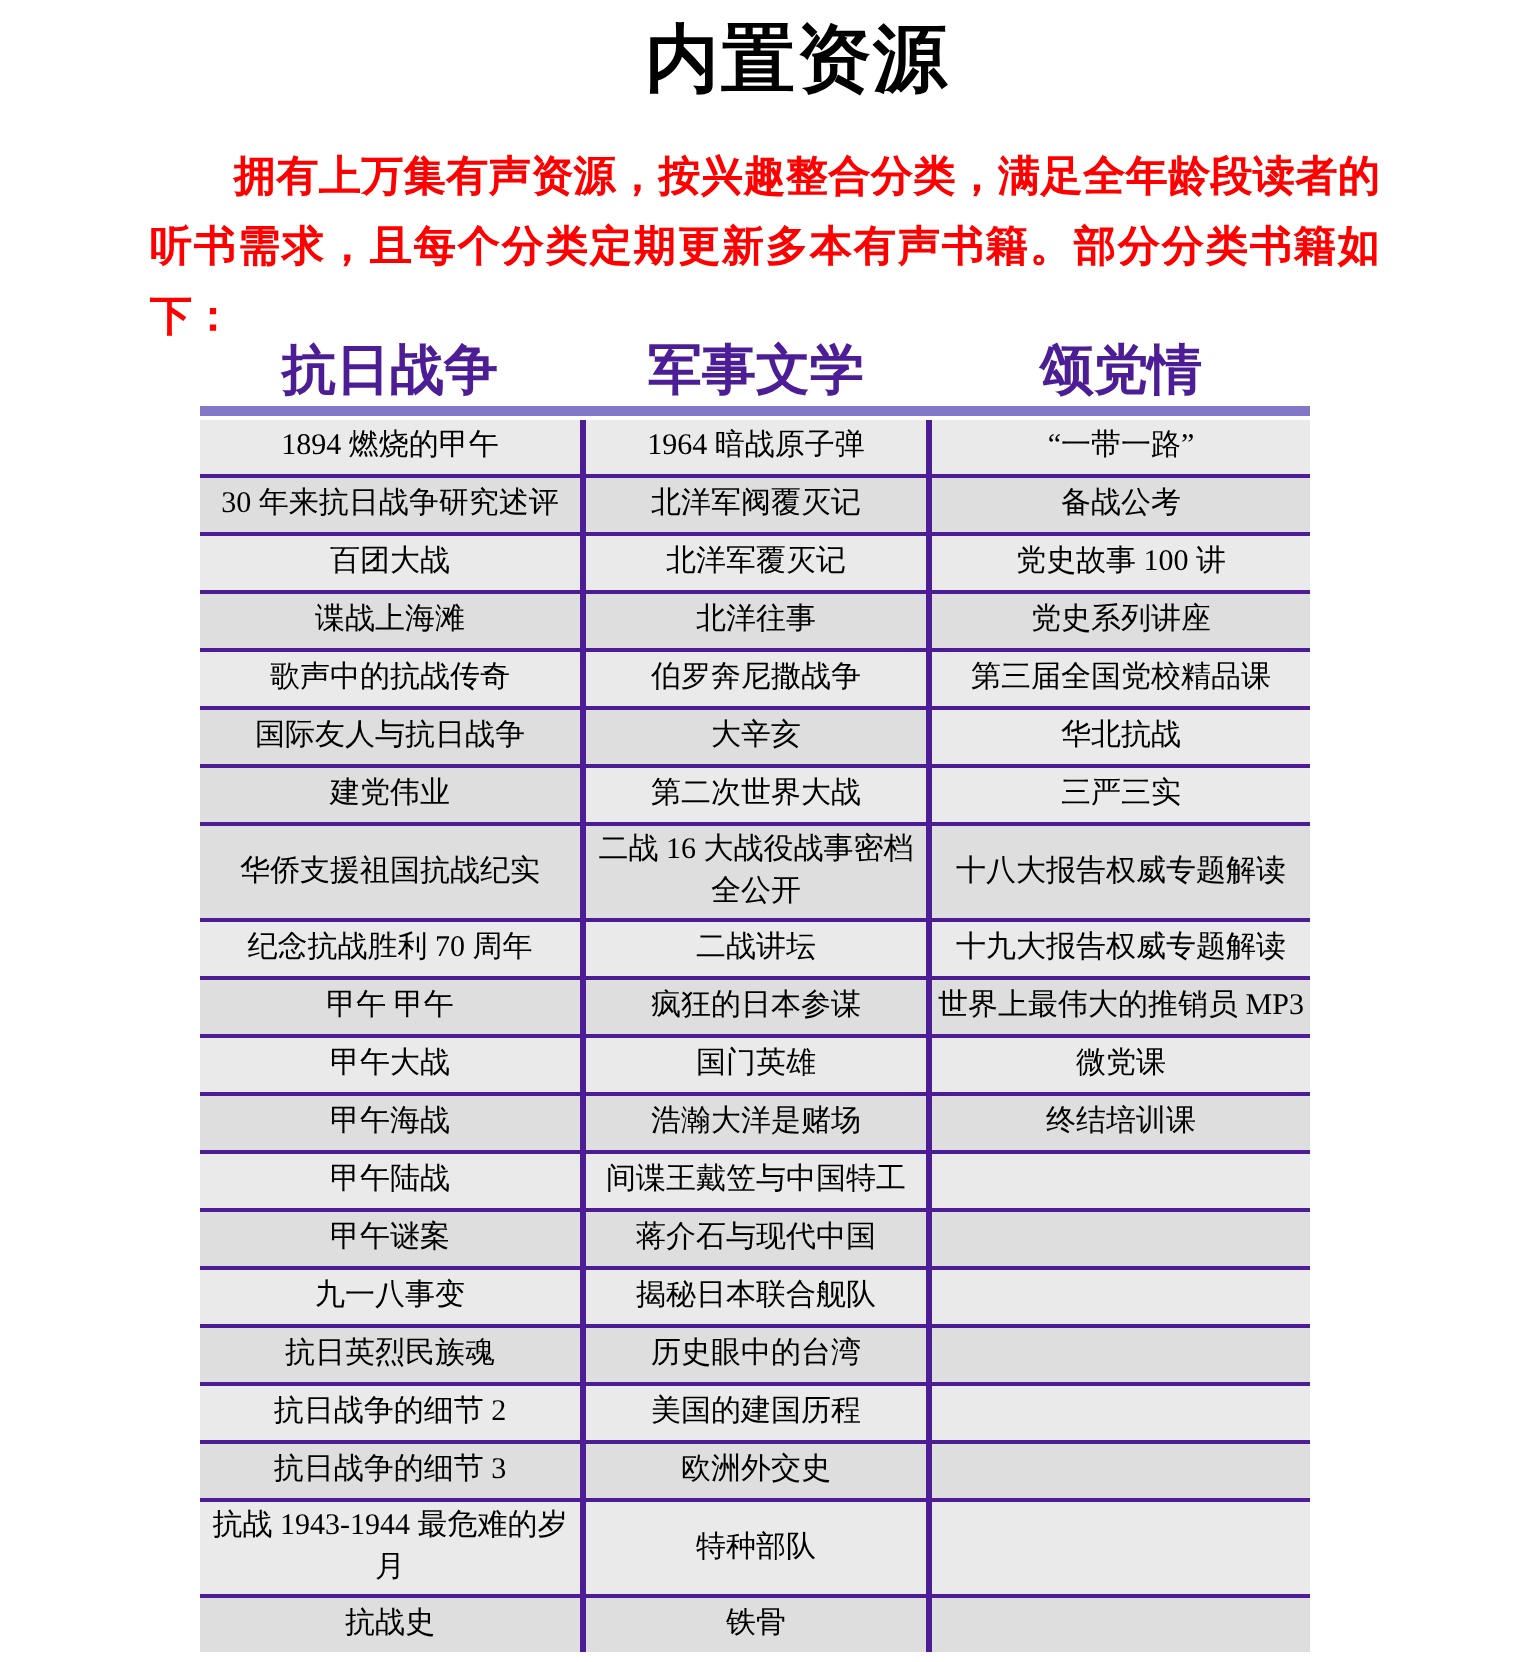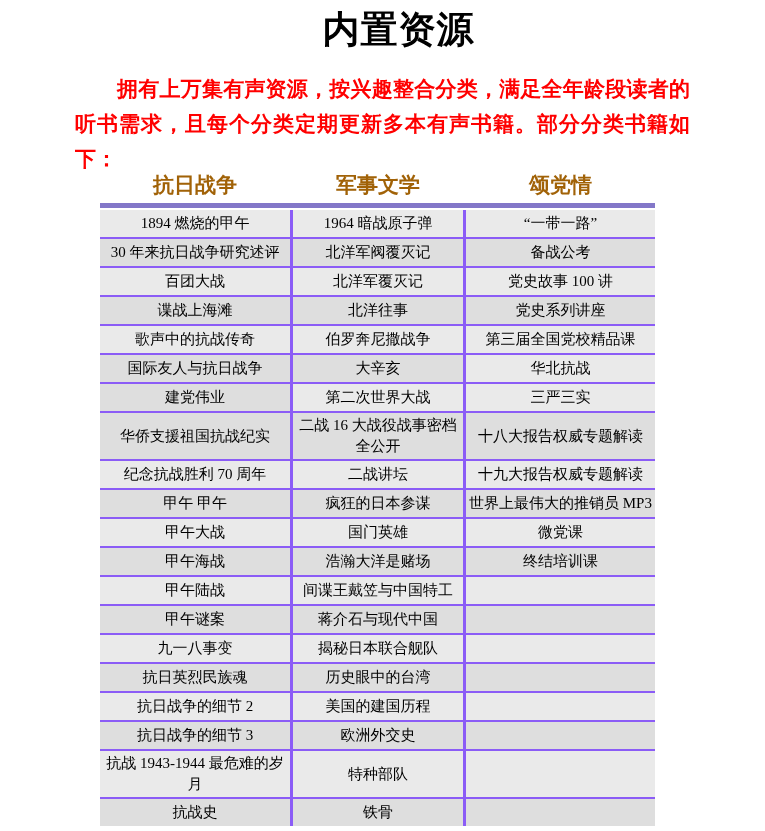--- a/index.html
+++ b/index.html
@@ -47,35 +47,35 @@
   .thead {
     display: grid;
     grid-template-columns: 190px 170px 189px;
     column-gap: 3px;
     height: 37px;
     align-items: center;
   }
   .th {
     text-align: center;
     font-weight: bold;
-    font-size: 21px;
-    color: #a16207;
+    font-size: 27px;
+    color: #4c1d95;
     font-family: "Liberation Sans", sans-serif;
   }
   .header-rule {
     width: 555px;
     height: 5px;
     background: var(--rule-color, #8377c8);
   }
   .tbody {
     display: grid;
     grid-template-columns: 190px 170px 189px;
     gap: 2px 3px;
     margin-top: 2px;
-    background: #8b5cf6;
+    background: #4c1d95;
   }
   .td {
     box-sizing: border-box;
     min-height: 27px;
     padding: 2px 3px;
     display: flex;
     align-items: center;
     justify-content: center;
     text-align: center;
     font-size: 15px;

